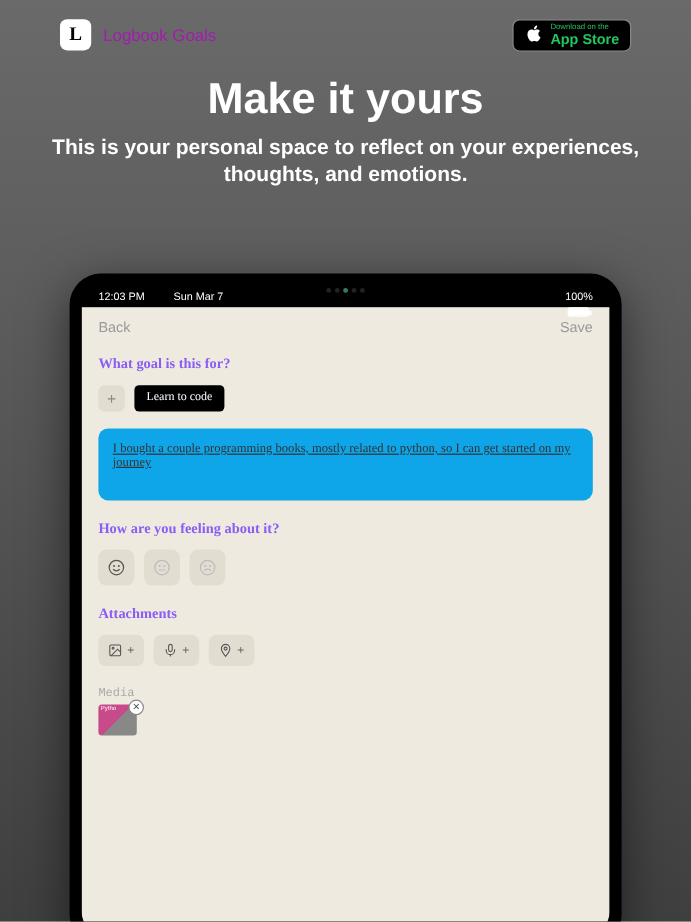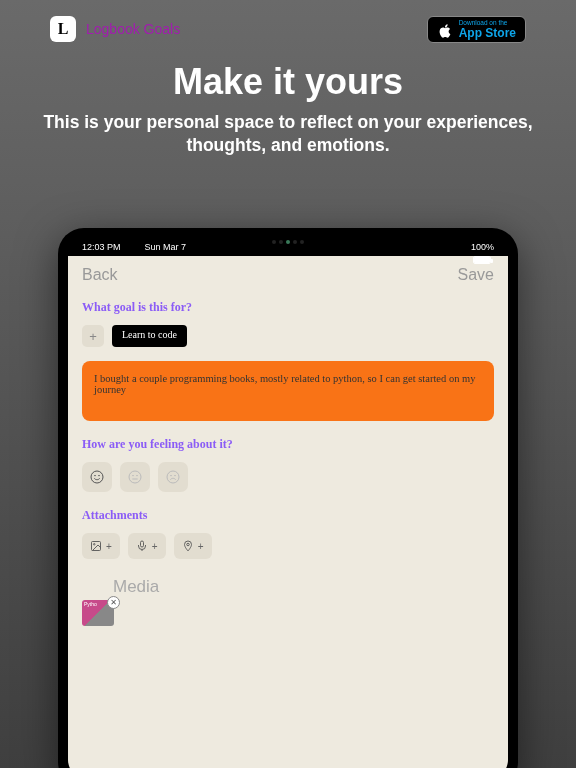--- a/index.html
+++ b/index.html
@@ -1,55 +1,55 @@
 <!DOCTYPE html>
 <html><head>
 <meta charset="utf-8">
 <style>
 *{margin:0;padding:0;box-sizing:border-box;}
 body{width:576px;height:768px;background:linear-gradient(to bottom,#6a6a6a 0%,#595959 40%,#3f3f3f 100%);font-family:-apple-system,BlinkMacSystemFont,"Segoe UI",sans-serif;overflow:hidden;position:relative;}
 .topbar{display:flex;align-items:center;justify-content:space-between;padding:16px 50px 8px;}
 .app-label{display:flex;align-items:center;gap:10px;}
 .app-icon{width:26px;height:26px;background:#fff;border-radius:6px;display:flex;align-items:center;justify-content:center;font-weight:700;font-size:16px;color:#000;font-family:Georgia,serif;}
 .app-name{color:#a21caf;font-size:14px;}
-.appstore-badge{background:#000;border:1px solid #888;border-radius:6px;padding:3px 9px;display:flex;align-items:flex-end;gap:6px;color:#0ea5e9;}
+.appstore-badge{background:#000;border:1px solid #888;border-radius:6px;padding:3px 9px;display:flex;align-items:flex-start;gap:6px;color:#22c55e;}
 .appstore-badge svg{width:16px;height:16px;fill:#fff;}
 .appstore-text{display:flex;flex-direction:column;line-height:1;}
 .appstore-text .small{font-size:6.5px;}
 .appstore-text .big{font-size:12px;font-weight:600;}
 .hero{text-align:center;color:#fff;padding:10px 40px 20px;}
 .hero-title{font-size:36px;font-weight:700;margin-bottom:8px;}
 .hero-sub{font-size:17.5px;font-weight:600;line-height:1.35;}
 .device{position:absolute;left:50%;transform:translateX(-50%);bottom:-20px;width:460px;height:560px;background:#000;border-radius:26px;padding:10px;box-shadow:0 10px 40px rgba(0,0,0,.5);}
 .device-inner{width:100%;height:100%;background:#000;border-radius:18px;overflow:hidden;position:relative;}
 .camera-notch{position:absolute;top:0;left:50%;transform:translateX(-50%);width:80px;height:8px;display:flex;align-items:center;justify-content:center;gap:3px;z-index:5;}
 .camera-dot{width:4px;height:4px;border-radius:50%;background:#222;}
 .camera-dot.on{background:#3a7a5a;}
 .statusbar{height:18px;background:#000;color:#fff;display:flex;align-items:center;justify-content:space-between;padding:0 14px;font-size:9px;}
 .sb-left{display:flex;gap:24px;}
 .sb-right{display:flex;align-items:center;gap:4px;flex-direction:column;}
 .battery{width:18px;height:8px;border:1px solid #fff;border-radius:2px;position:relative;}
 .battery::after{content:'';position:absolute;right:-3px;top:2px;width:2px;height:4px;background:#fff;border-radius:0 1px 1px 0;}
 .battery-fill{width:100%;height:100%;background:#fff;border-radius:1px;}
 .screen{height:calc(100% - 18px);background:#eeeadf;overflow:hidden;}
-.navbar{display:flex;justify-content:space-between;padding:10px 14px;font-size:16px;color:#999;}
+.navbar{display:flex;justify-content:space-between;padding:10px 14px;font-size:12px;color:#999;}
 .content{padding:6px 14px;}
 .section-title{font-size:12px;font-weight:700;color:#8b5cf6;margin-bottom:10px;font-family:Georgia,"Times New Roman",serif;}
 .goal-row{display:flex;gap:8px;margin-bottom:14px;}
 .plus-btn{width:22px;height:22px;background:#e2ddd0;border-radius:5px;display:flex;align-items:center;justify-content:center;color:#888;font-size:13px;}
 .tag{background:#000;color:#fff;font-size:10px;padding:4px 10px;border-radius:4px;font-family:Georgia,serif;}
-.textbox{background:#f97316;border-radius:8px;padding:12px;font-size:10.5px;color:#333;min-height:60px;margin-bottom:16px;font-family:Georgia,serif;}
+.textbox{background:#0ea5e9;border-radius:8px;padding:12px;font-size:10.5px;color:#333;min-height:60px;margin-bottom:16px;font-family:Georgia,serif;text-decoration:underline;}
 .feel-row{display:flex;gap:8px;margin-bottom:16px;}
 .feel-btn{width:30px;height:30px;background:#e2ddd0;border-radius:7px;display:flex;align-items:center;justify-content:center;}
 .feel-btn svg{width:16px;height:16px;stroke:#555;fill:none;stroke-width:1.5;}
 .feel-btn.dim svg{stroke:#bbb;}
 .attach-row{display:flex;gap:8px;margin-bottom:18px;}
 .attach-btn{height:26px;padding:0 8px;background:#e2ddd0;border-radius:6px;display:flex;align-items:center;gap:4px;font-size:10px;color:#666;}
 .attach-btn svg{width:12px;height:12px;stroke:#555;fill:none;stroke-width:1.8;}
-.media-label{font-size:17px;color:#aaa;margin-bottom:3px;font-family:Liberation Sans, sans-serif;margin-left:31px;}
+.media-label{font-size:10px;color:#aaa;margin-bottom:3px;font-family:Liberation Mono, monospace;}
 .media-thumb{position:relative;width:34px;height:28px;}
 .thumb-img{width:32px;height:26px;background:linear-gradient(135deg,#c74a8a 0%,#c74a8a 50%,#888 50%,#888 100%);border-radius:3px;position:relative;overflow:hidden;}
 .thumb-img::before{content:'Pytho';position:absolute;top:1px;left:1px;font-size:5px;color:#fff;background:#c74a8a;padding:0 1px;}
 .thumb-x{position:absolute;top:-4px;right:-4px;width:13px;height:13px;background:#fff;border:1px solid #888;border-radius:50%;display:flex;align-items:center;justify-content:center;font-size:8px;color:#555;}
 </style>
 </head>
 <body>
 
 <div class="topbar">
   <div class="app-label">

